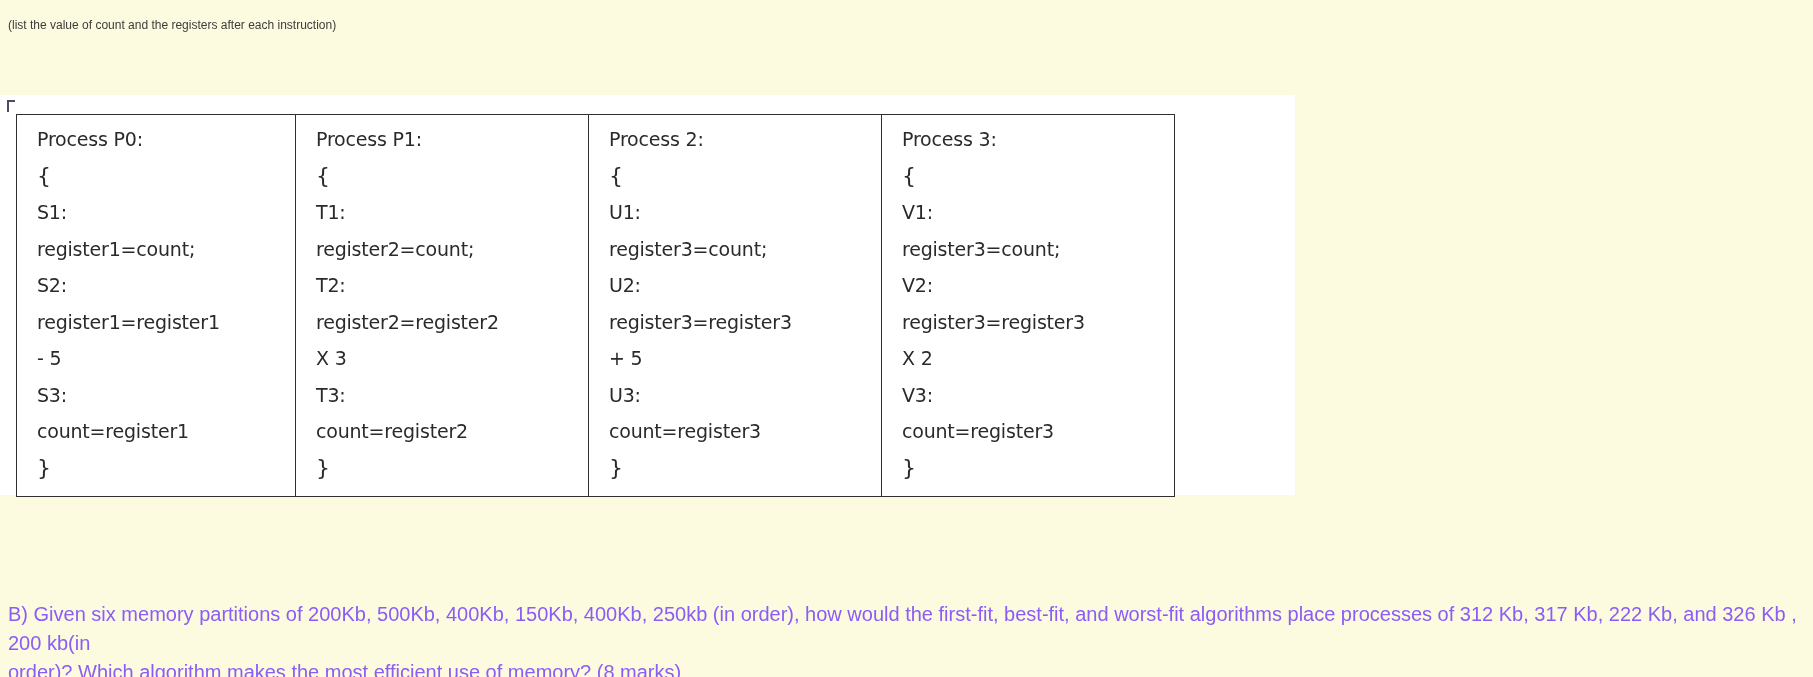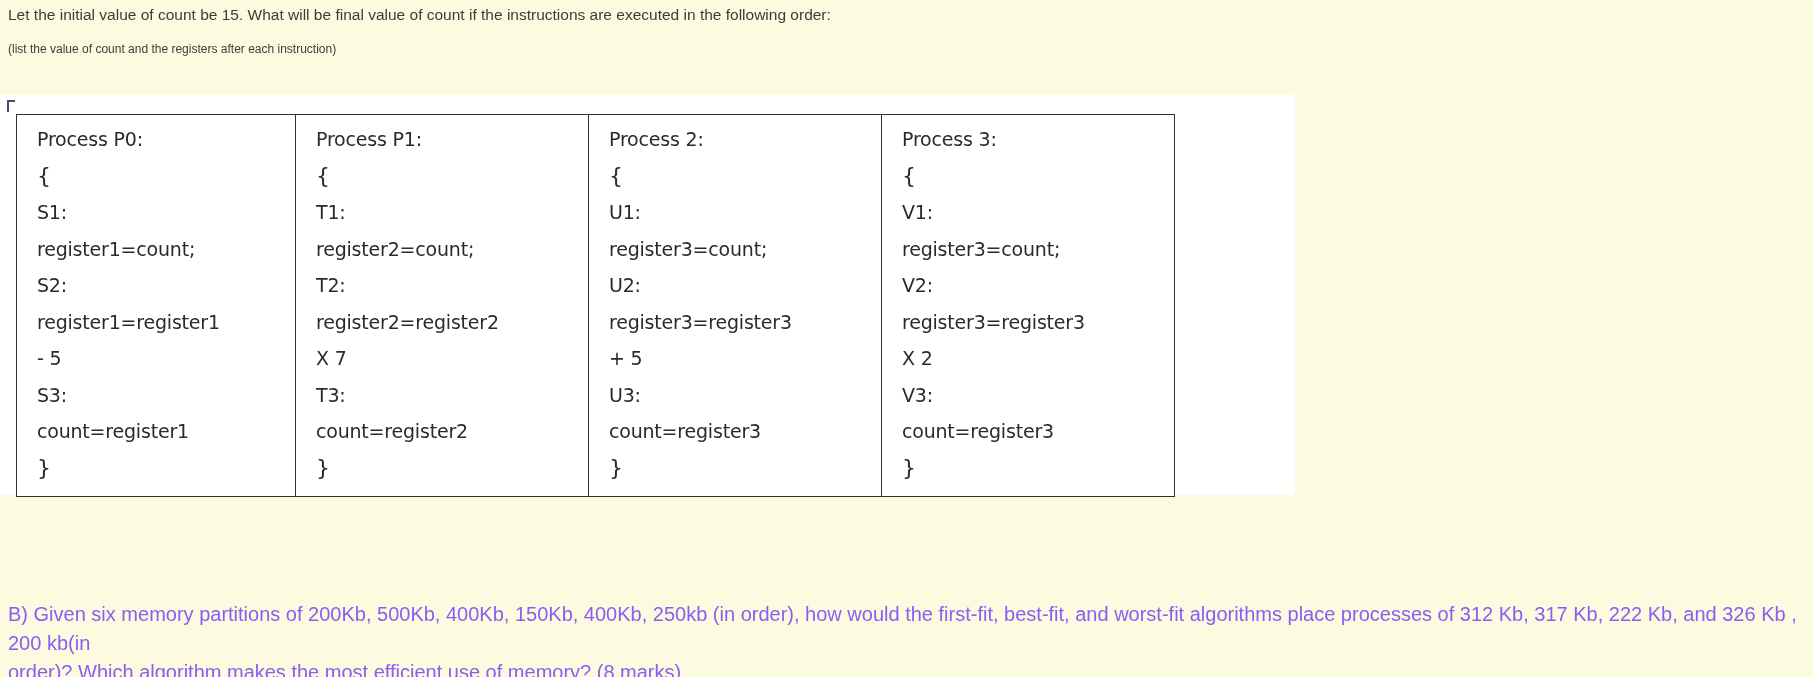--- a/index.html
+++ b/index.html
@@ -111,21 +111,20 @@
     line-height: 1.45;
     color: #8b5cf6;
   }
 </style>
 </head>
 <body>
 
 <div class="page">
 
   <div class="intro">
-    <p class="line1">Let the initial value of count be 15. What will be final value of count if the instructions are executed in the following order:</p>
     <p class="line3">(list the value of count and the registers after each instruction)</p>
   </div>
 
   <div class="white-band"></div>
   <div class="white-band-2"></div>
   <div class="caret-mark"></div>
 
   <table class="proc-table">
     <tbody>
         <tr>
@@ -141,21 +140,21 @@
         <div class="code-line">count=register1</div>
         <div class="code-line brace">}</div>
       </td>
       <td>
         <div class="code-line">Process P1:</div>
         <div class="code-line brace">{</div>
         <div class="code-line">T1:</div>
         <div class="code-line">register2=count;</div>
         <div class="code-line">T2:</div>
         <div class="code-line">register2=register2</div>
-        <div class="code-line">X 7</div>
+        <div class="code-line">X 3</div>
         <div class="code-line">T3:</div>
         <div class="code-line">count=register2</div>
         <div class="code-line brace">}</div>
       </td>
       <td>
         <div class="code-line">Process 2:</div>
         <div class="code-line brace">{</div>
         <div class="code-line">U1:</div>
         <div class="code-line">register3=count;</div>
         <div class="code-line">U2:</div>

